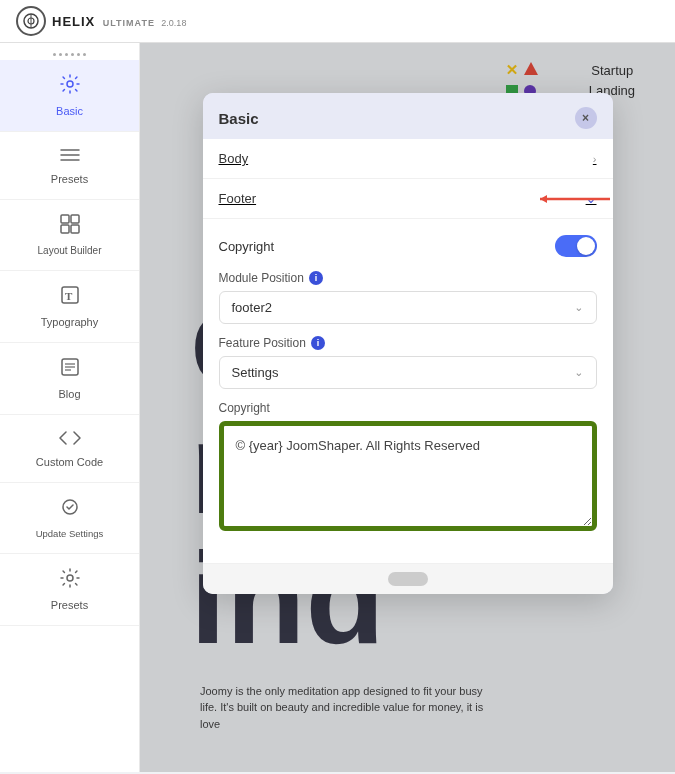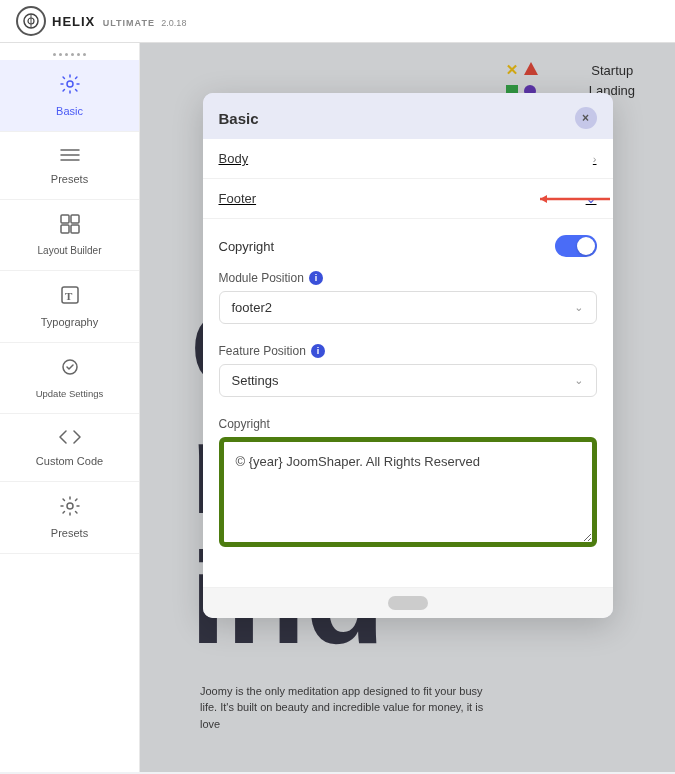--- a/index.html
+++ b/index.html
@@ -270,21 +270,21 @@
       top: 2px;
       width: 18px;
       height: 18px;
       background: #fff;
       border-radius: 50%;
       box-shadow: 0 1px 3px rgba(0,0,0,0.2);
     }
 
     
     .field-group {
-      margin-bottom: 20px;
+      margin-bottom: 12px;
     }
     .field-label {
       font-size: 12px;
       color: #555;
       margin-bottom: 6px;
       display: flex;
       align-items: center;
       gap: 5px;
     }
     .info-icon {
@@ -420,39 +420,50 @@
     <div class="sidebar-item">
       <div class="sidebar-icon">
         <svg width="20" height="20" viewBox="0 0 20 20">
           <rect x="2" y="2" width="16" height="16" rx="2" fill="none" stroke="#666" stroke-width="1.5"></rect>
           <text x="5" y="15" font-size="11" fill="#666" font-family="serif" font-weight="bold">T</text>
         </svg>
       </div>
       <span class="sidebar-label">Typography</span>
     </div>
 
+    <div class="sidebar-item">
+      <div class="sidebar-icon">
+        <svg width="20" height="20" viewBox="0 0 20 20">
+          <rect x="2" y="2" width="16" height="16" rx="2" fill="none" stroke="#666" stroke-width="1.5"></rect>
+          <line x1="5" y1="7" x2="15" y2="7" stroke="#666" stroke-width="1.2"></line>
+          <line x1="5" y1="10" x2="15" y2="10" stroke="#666" stroke-width="1.2"></line>
+          <line x1="5" y1="13" x2="11" y2="13" stroke="#666" stroke-width="1.2"></line>
+        </svg>
+      </div>
+      <span class="sidebar-label">Blog</span>
+    </div>
+
+    <div class="sidebar-item">
+      <div class="sidebar-icon">
+        <svg width="22" height="14" viewBox="0 0 22 14">
+          <polyline points="7,1 1,7 7,13" fill="none" stroke="#666" stroke-width="1.5" stroke-linecap="round" stroke-linejoin="round"></polyline>
+          <polyline points="15,1 21,7 15,13" fill="none" stroke="#666" stroke-width="1.5" stroke-linecap="round" stroke-linejoin="round"></polyline>
+        </svg>
+      </div>
+      <span class="sidebar-label">Custom Code</span>
+    </div>
 
     <div class="sidebar-item">
       <div class="sidebar-icon">
         <svg width="20" height="20" viewBox="0 0 20 20">
           <circle cx="10" cy="10" r="7" fill="none" stroke="#666" stroke-width="1.5"></circle>
           <path d="M7 10 l2 2 l4-4" stroke="#666" stroke-width="1.5" stroke-linecap="round" stroke-linejoin="round" fill="none"></path>
         </svg>
       </div>
       <span class="sidebar-label" style="font-size:9.5px;">Update Settings</span>
-    </div>
-
-    <div class="sidebar-item">
-      <div class="sidebar-icon">
-        <svg width="22" height="14" viewBox="0 0 22 14">
-          <polyline points="7,1 1,7 7,13" fill="none" stroke="#666" stroke-width="1.5" stroke-linecap="round" stroke-linejoin="round"></polyline>
-          <polyline points="15,1 21,7 15,13" fill="none" stroke="#666" stroke-width="1.5" stroke-linecap="round" stroke-linejoin="round"></polyline>
-        </svg>
-      </div>
-      <span class="sidebar-label">Custom Code</span>
     </div>
 
     <div class="sidebar-item">
       <div class="sidebar-icon">
         <svg width="20" height="20" viewBox="0 0 20 20">
           <circle cx="10" cy="10" r="3" fill="none" stroke="#666" stroke-width="1.5"></circle>
           <path d="M10 1v2M10 17v2M1 10h2M17 10h2M3.05 3.05l1.41 1.41M15.54 15.54l1.41 1.41M3.05 16.95l1.41-1.41M15.54 4.46l1.41-1.41" stroke="#666" stroke-width="1.5" stroke-linecap="round"></path>
         </svg>
       </div>
       <span class="sidebar-label">Presets</span>

